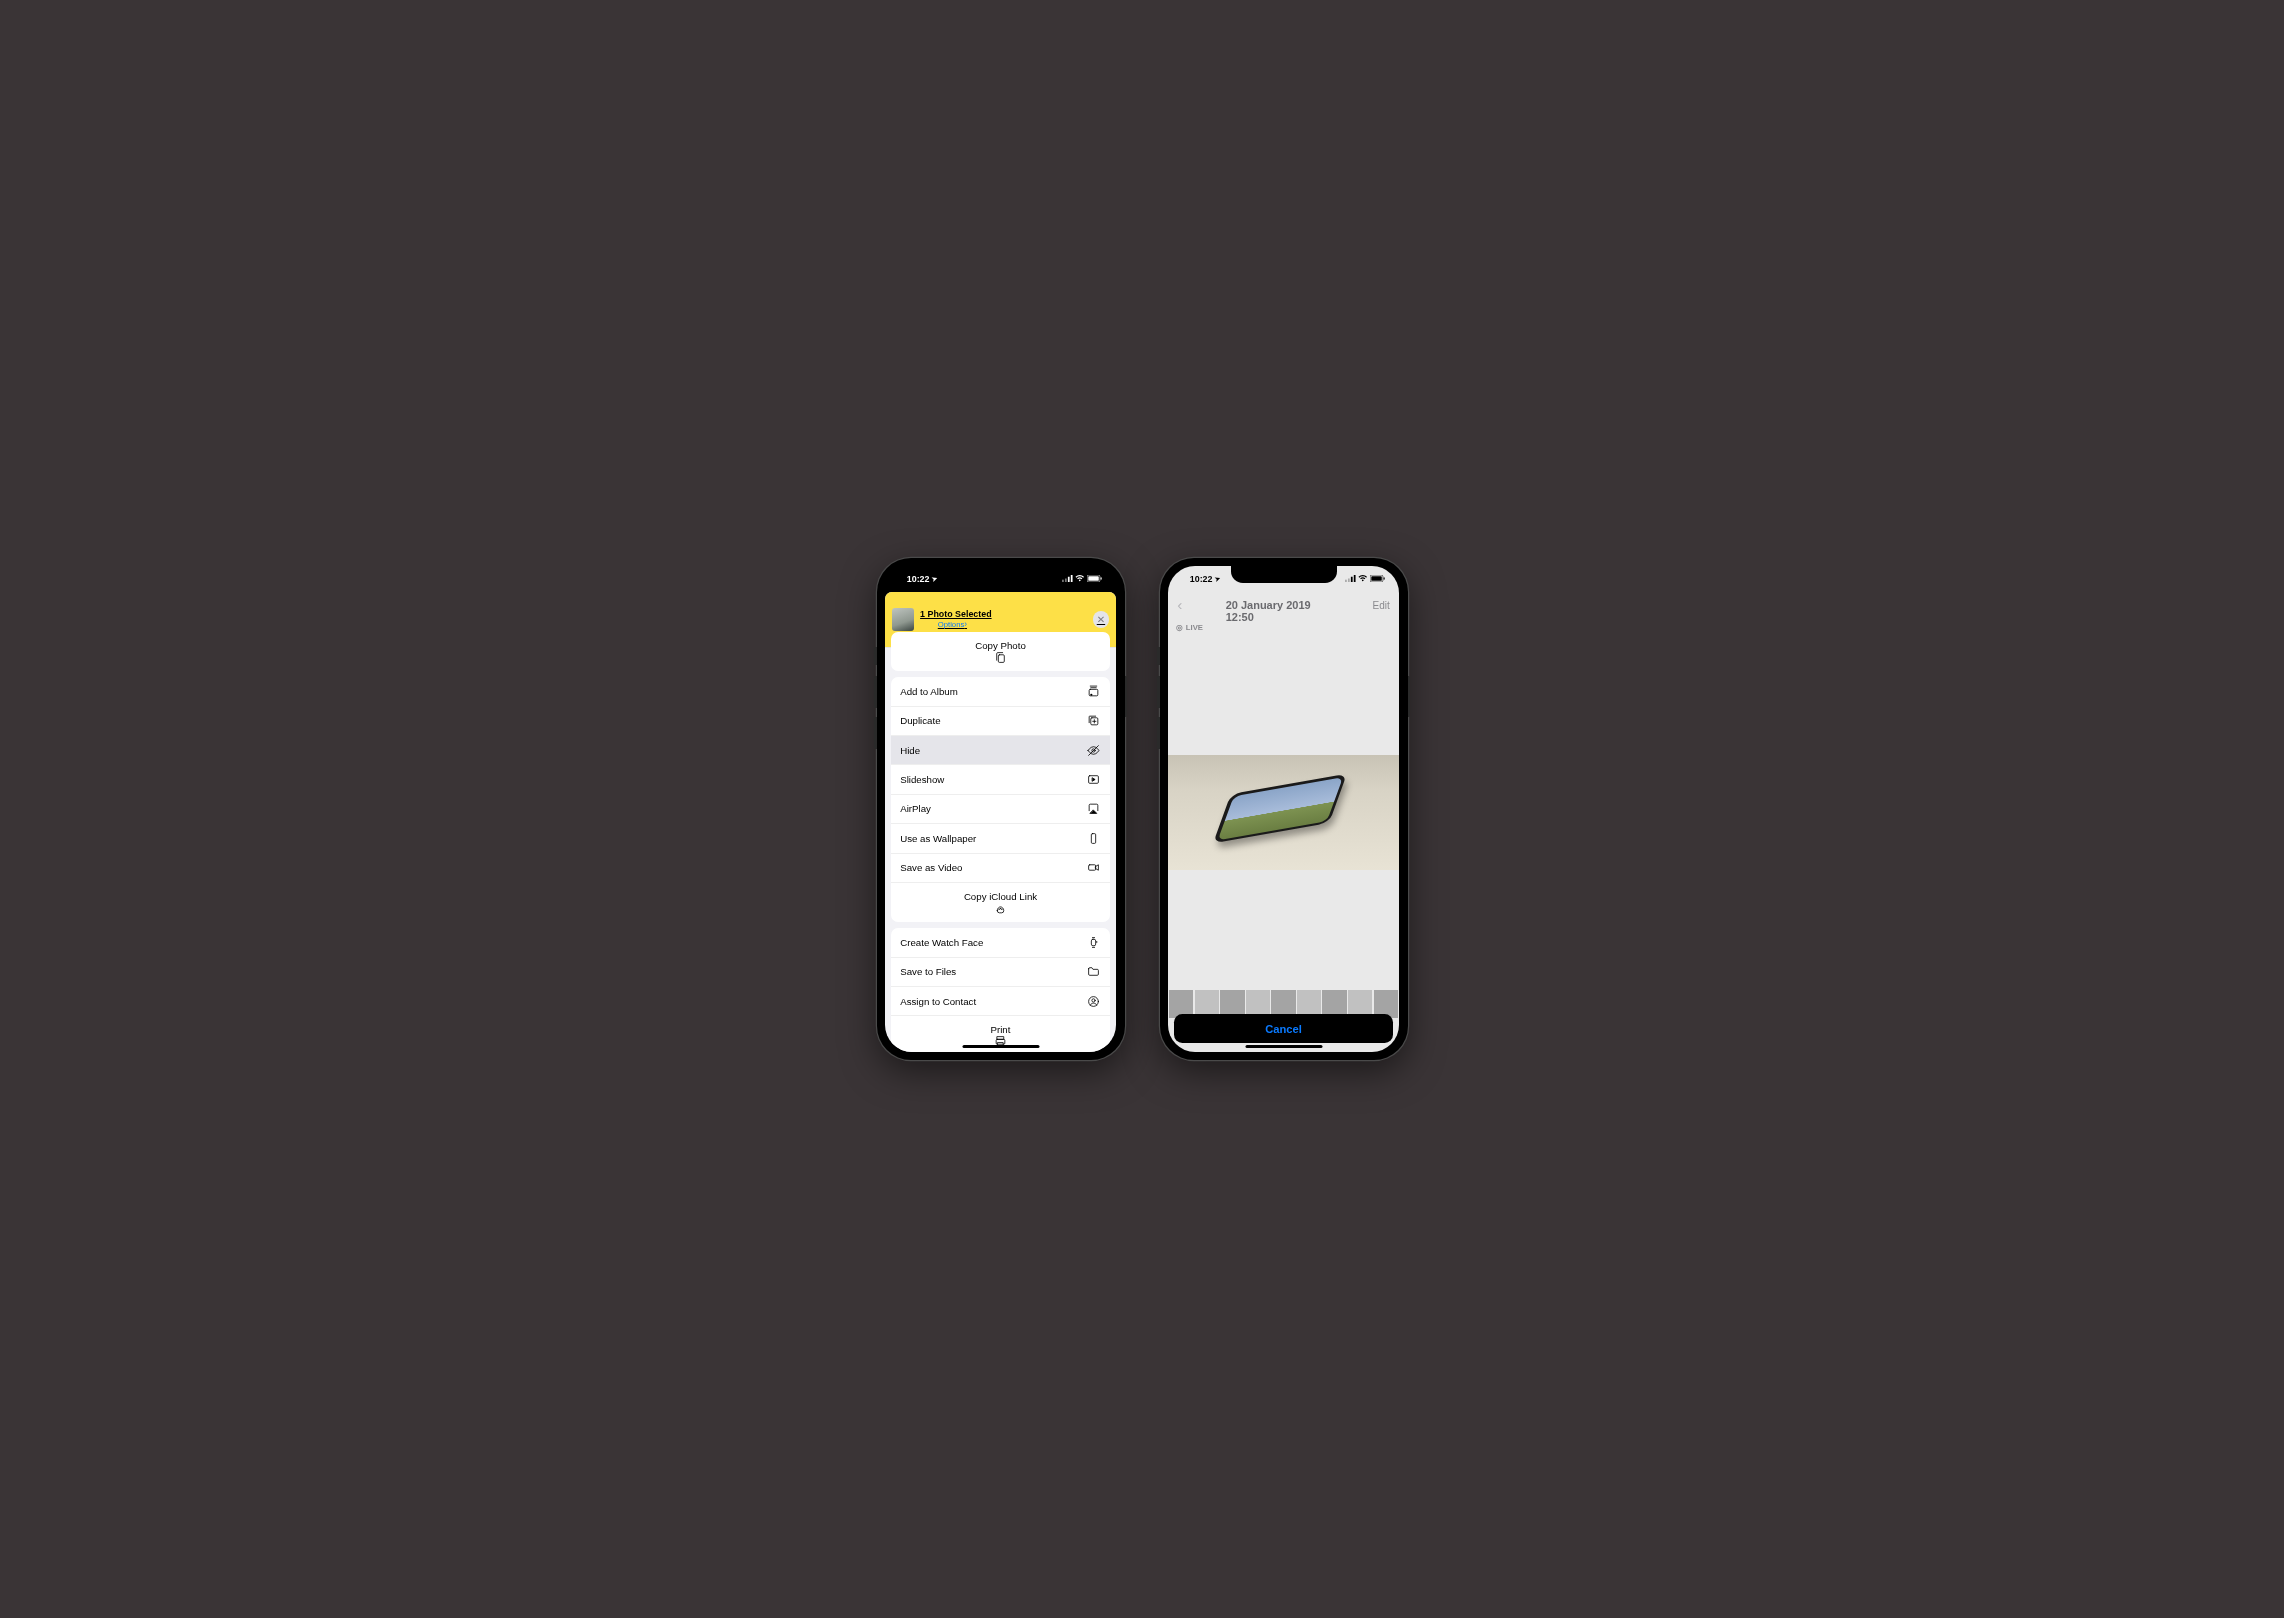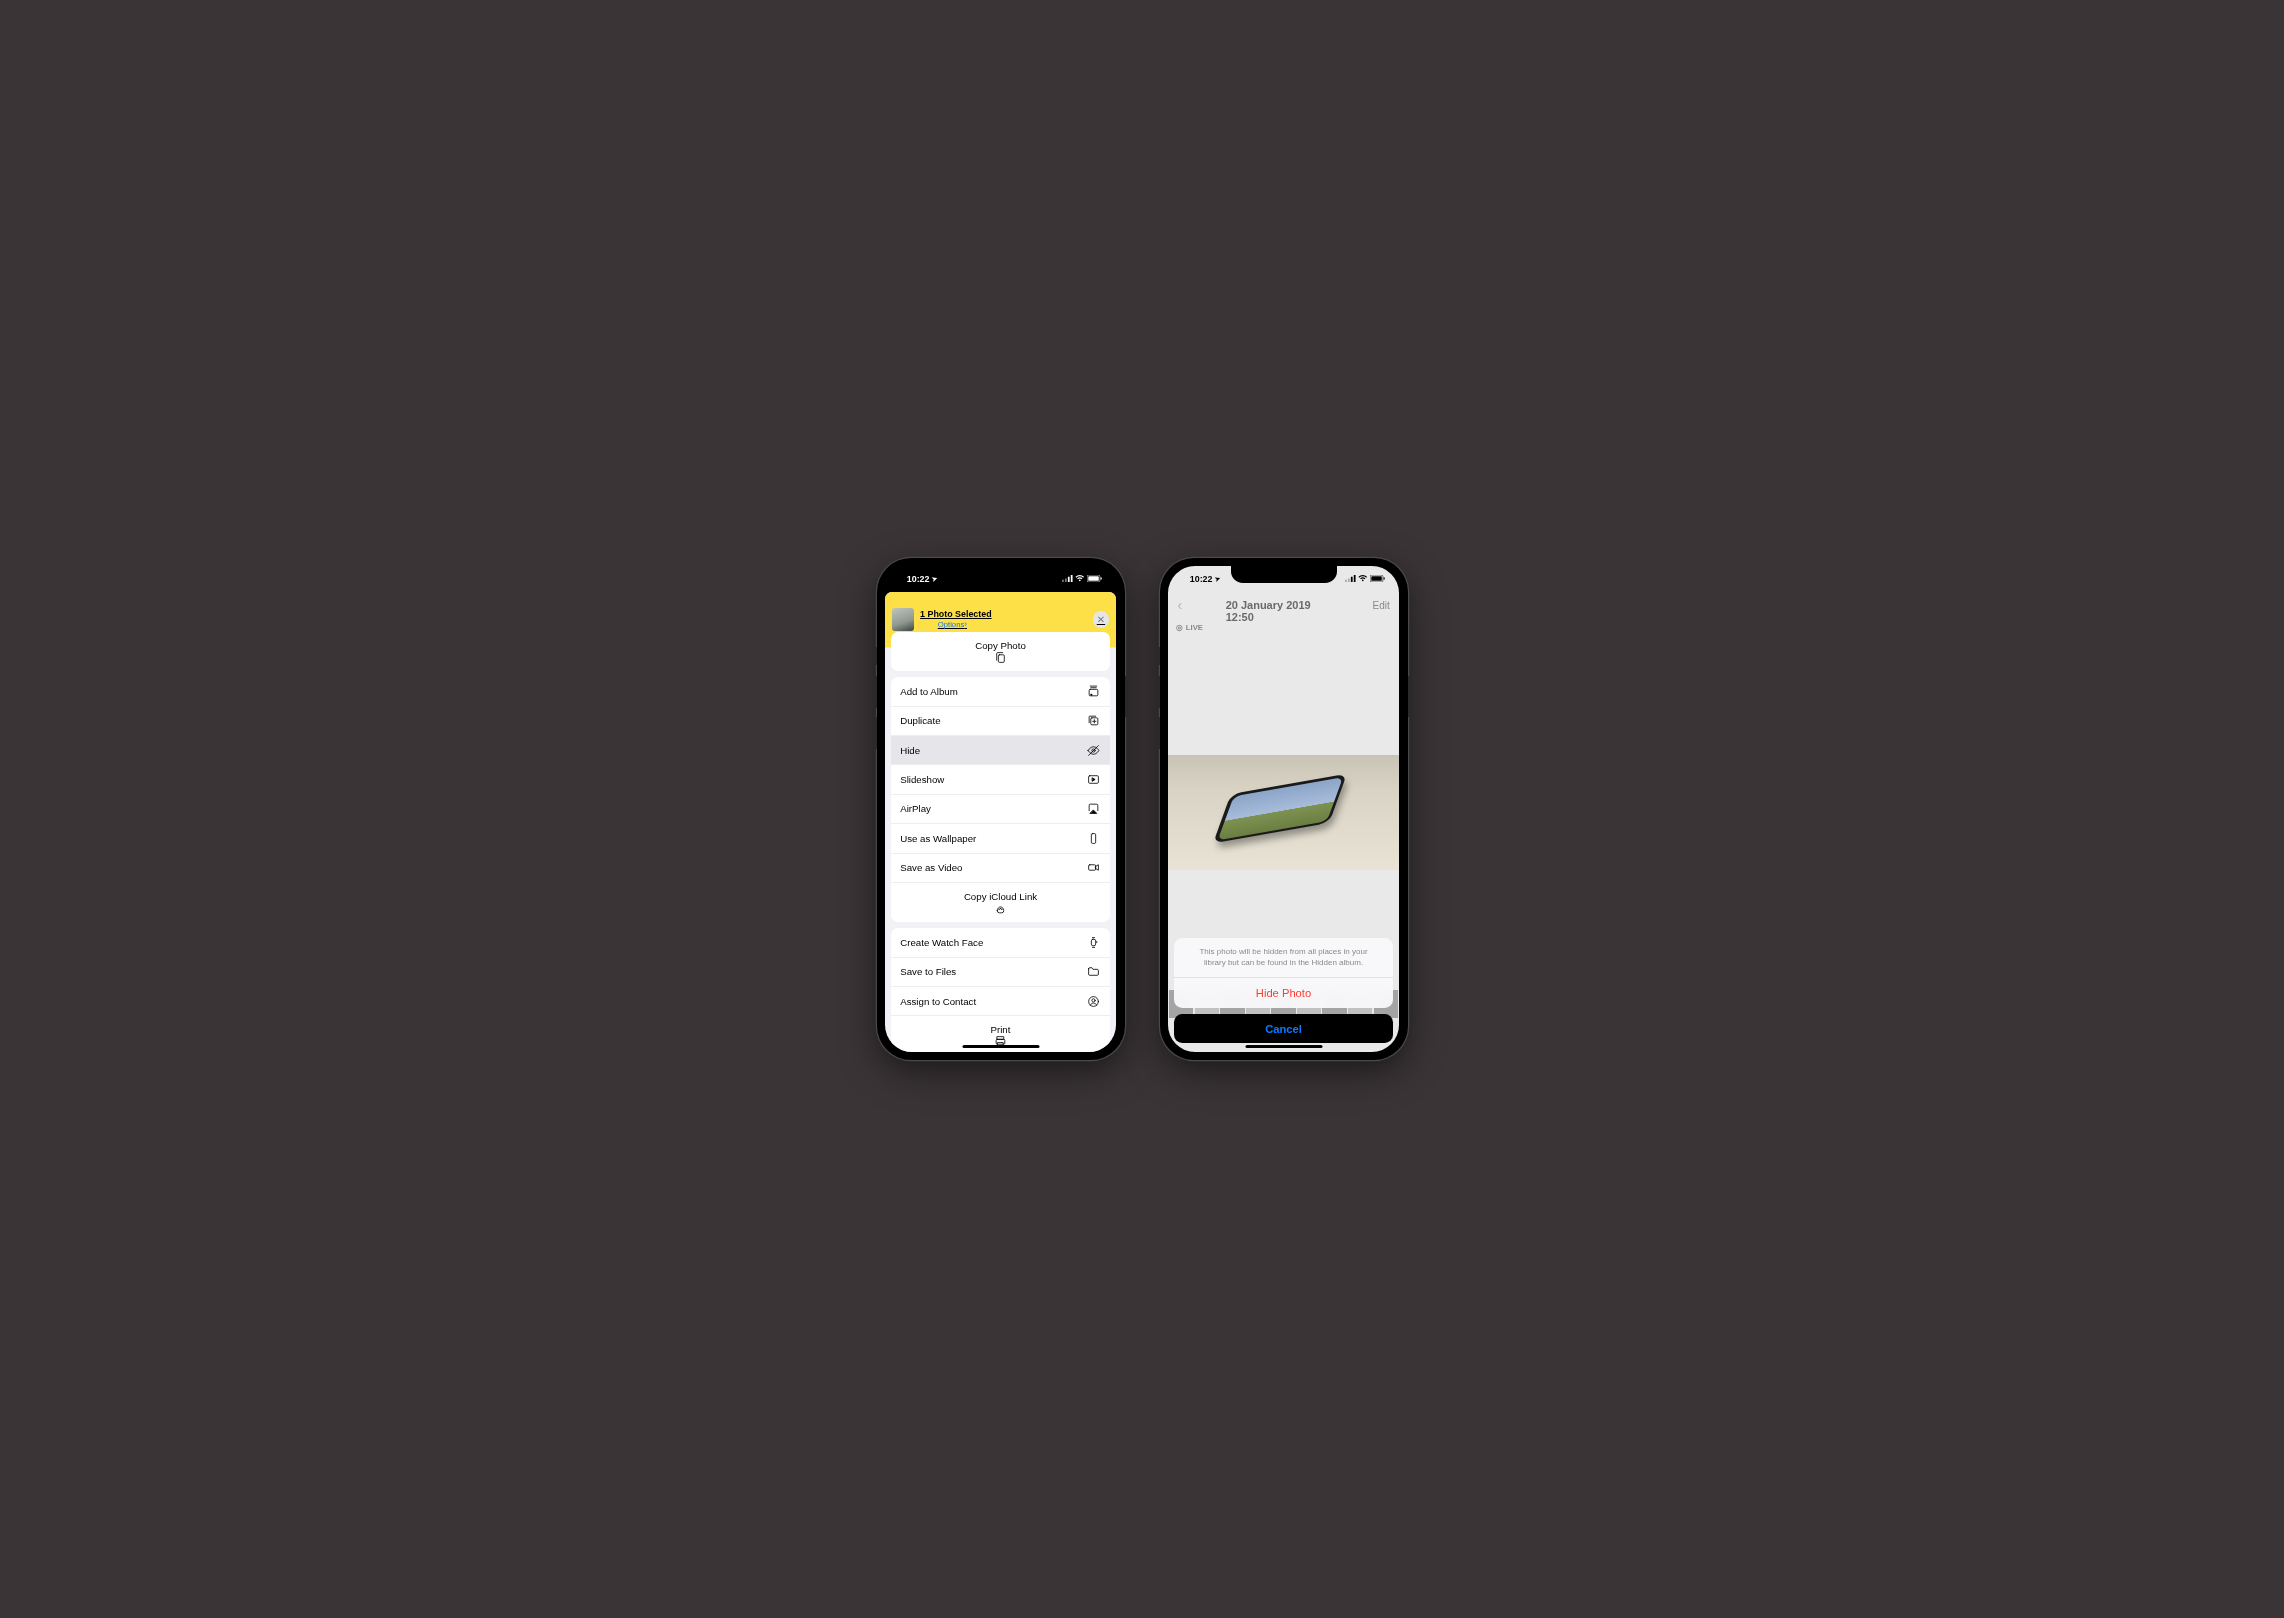--- a/index.html
+++ b/index.html
@@ -426,23 +426,19 @@
         <div></div>
         <div></div>
         <div></div>
         <div></div>
         <div></div>
         <div></div>
         <div></div>
     </div>
 
     <div class="action-sheet">
-      <div class="as-card">
-        <div class="as-msg">This photo will be hidden from all places in your library but can be found in the Hidden album.</div>
-        <div class="as-btn destructive">Hide Photo</div>
-      </div>
       <div class="cancel-btn">Cancel</div>
     </div>
 
     <div class="home-indicator"></div>
   </div>
 </div>
 
 
 </body></html>

